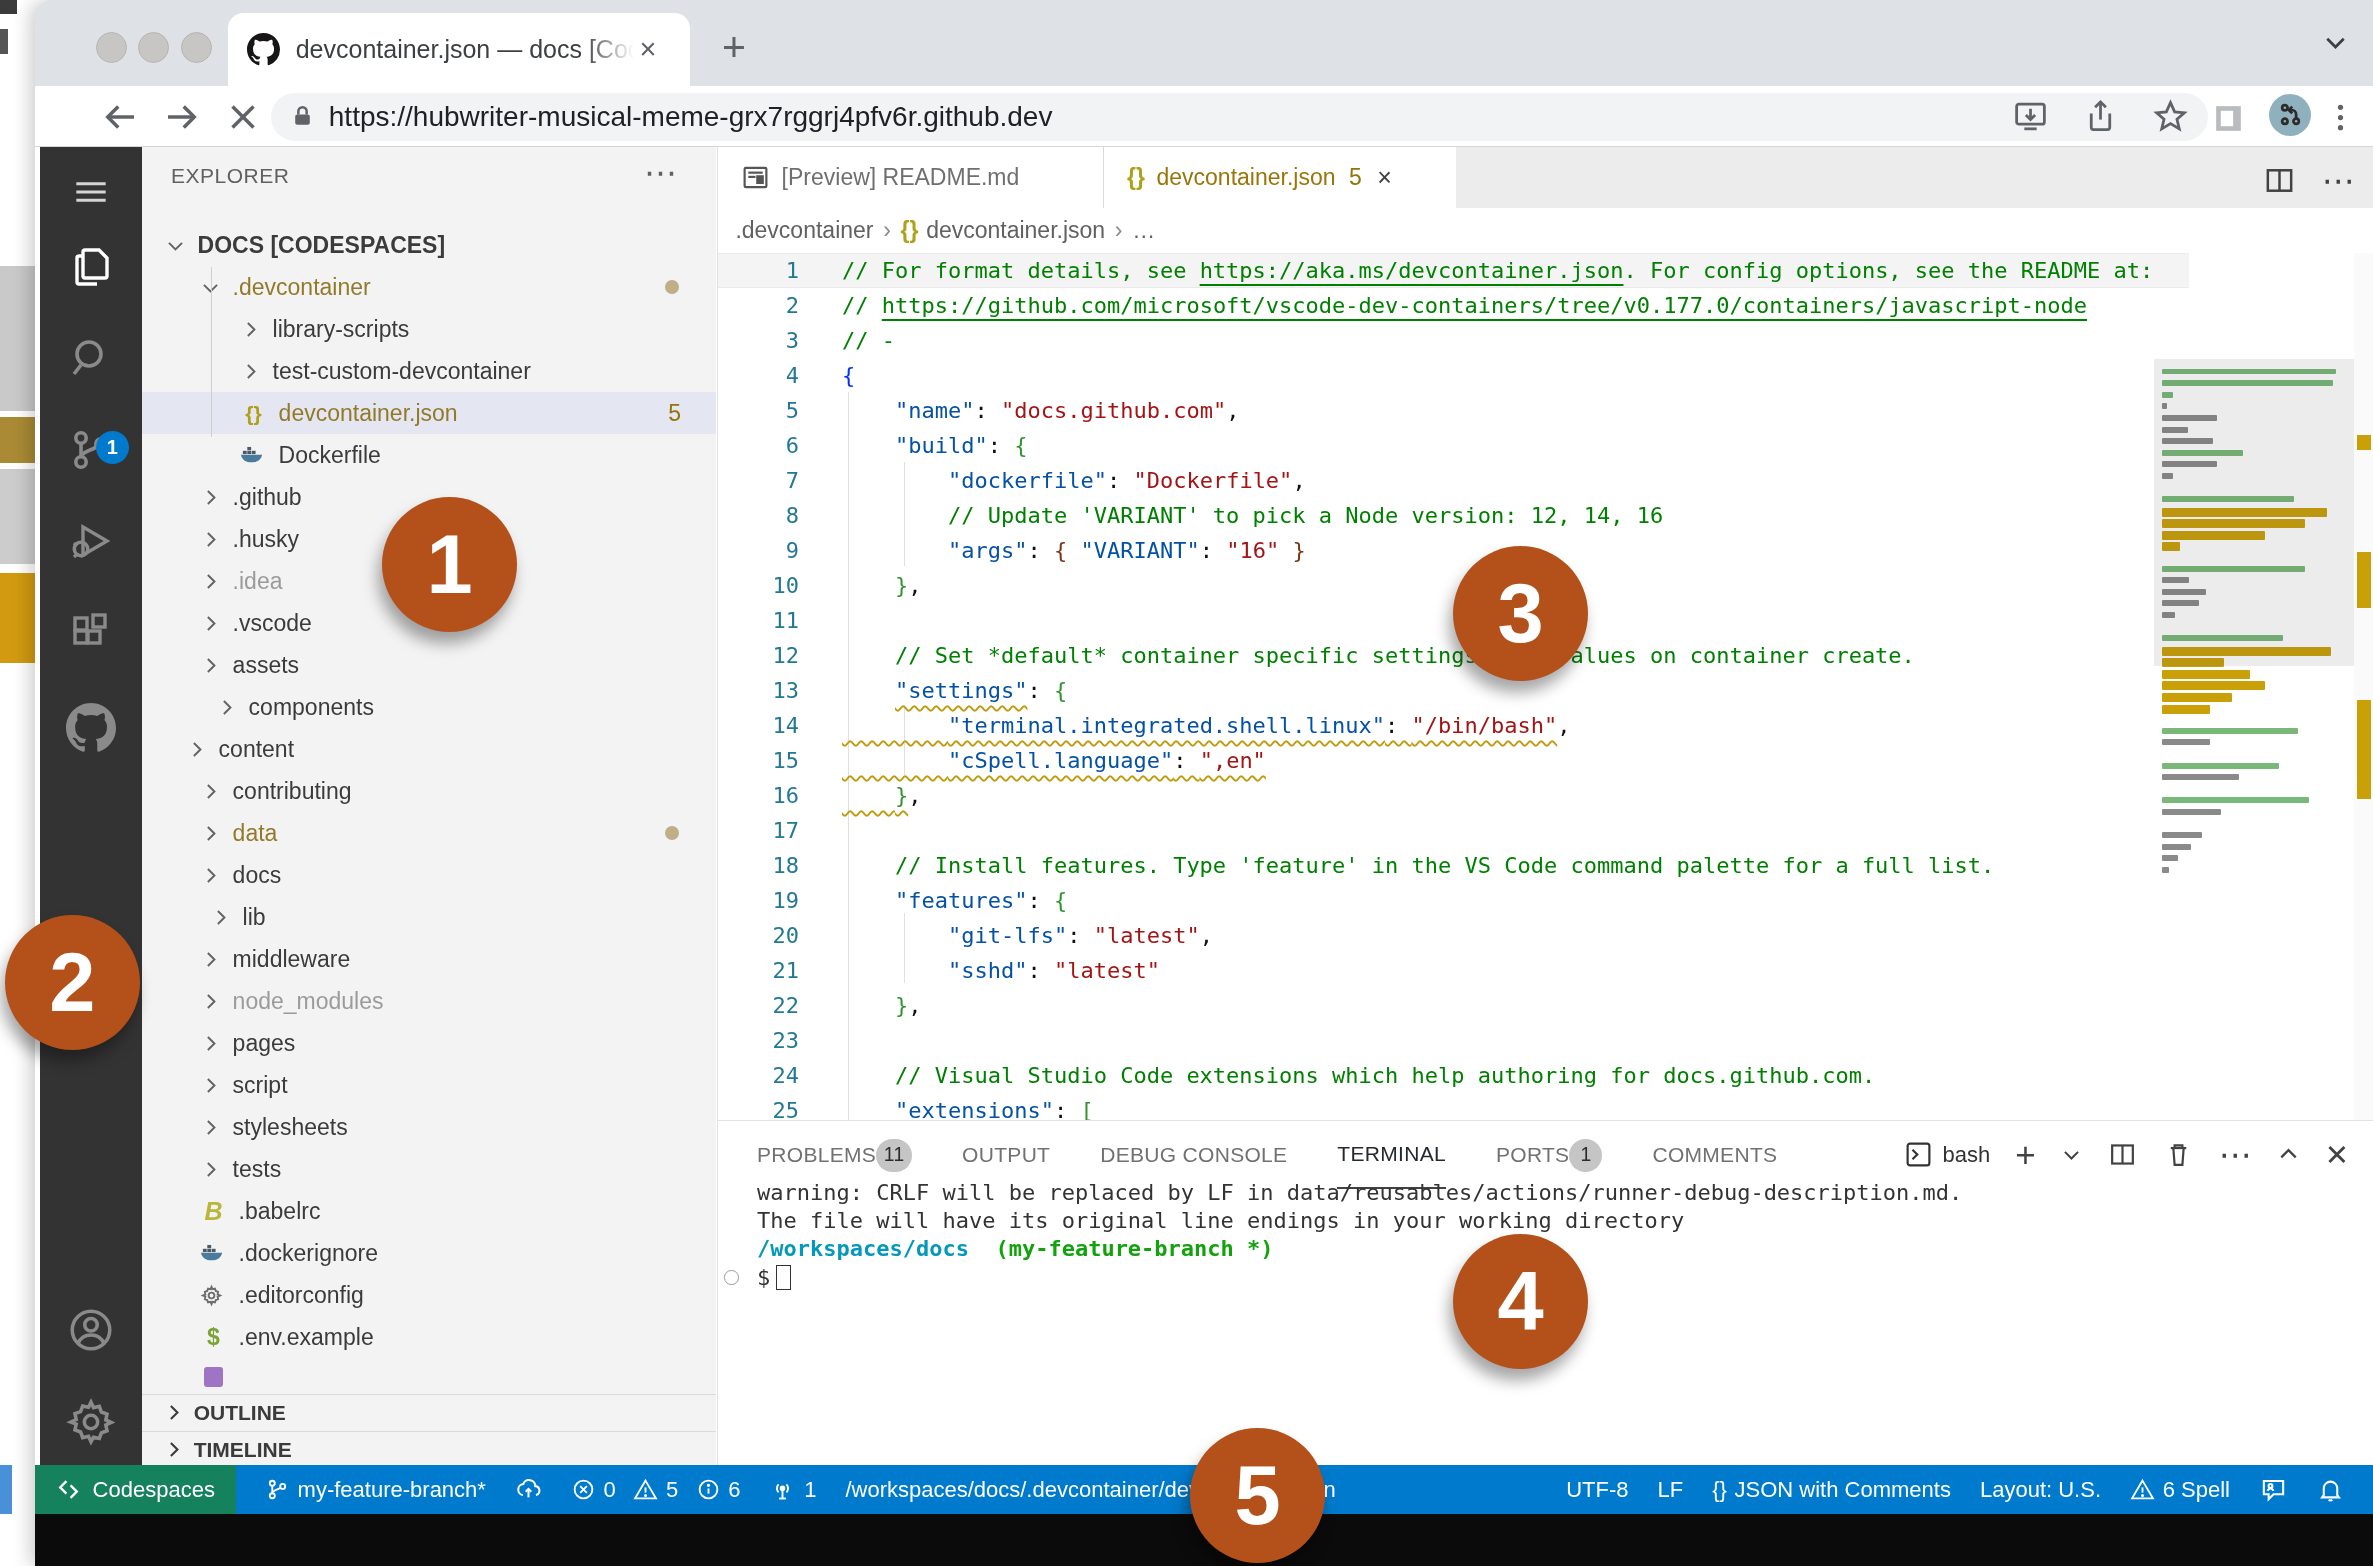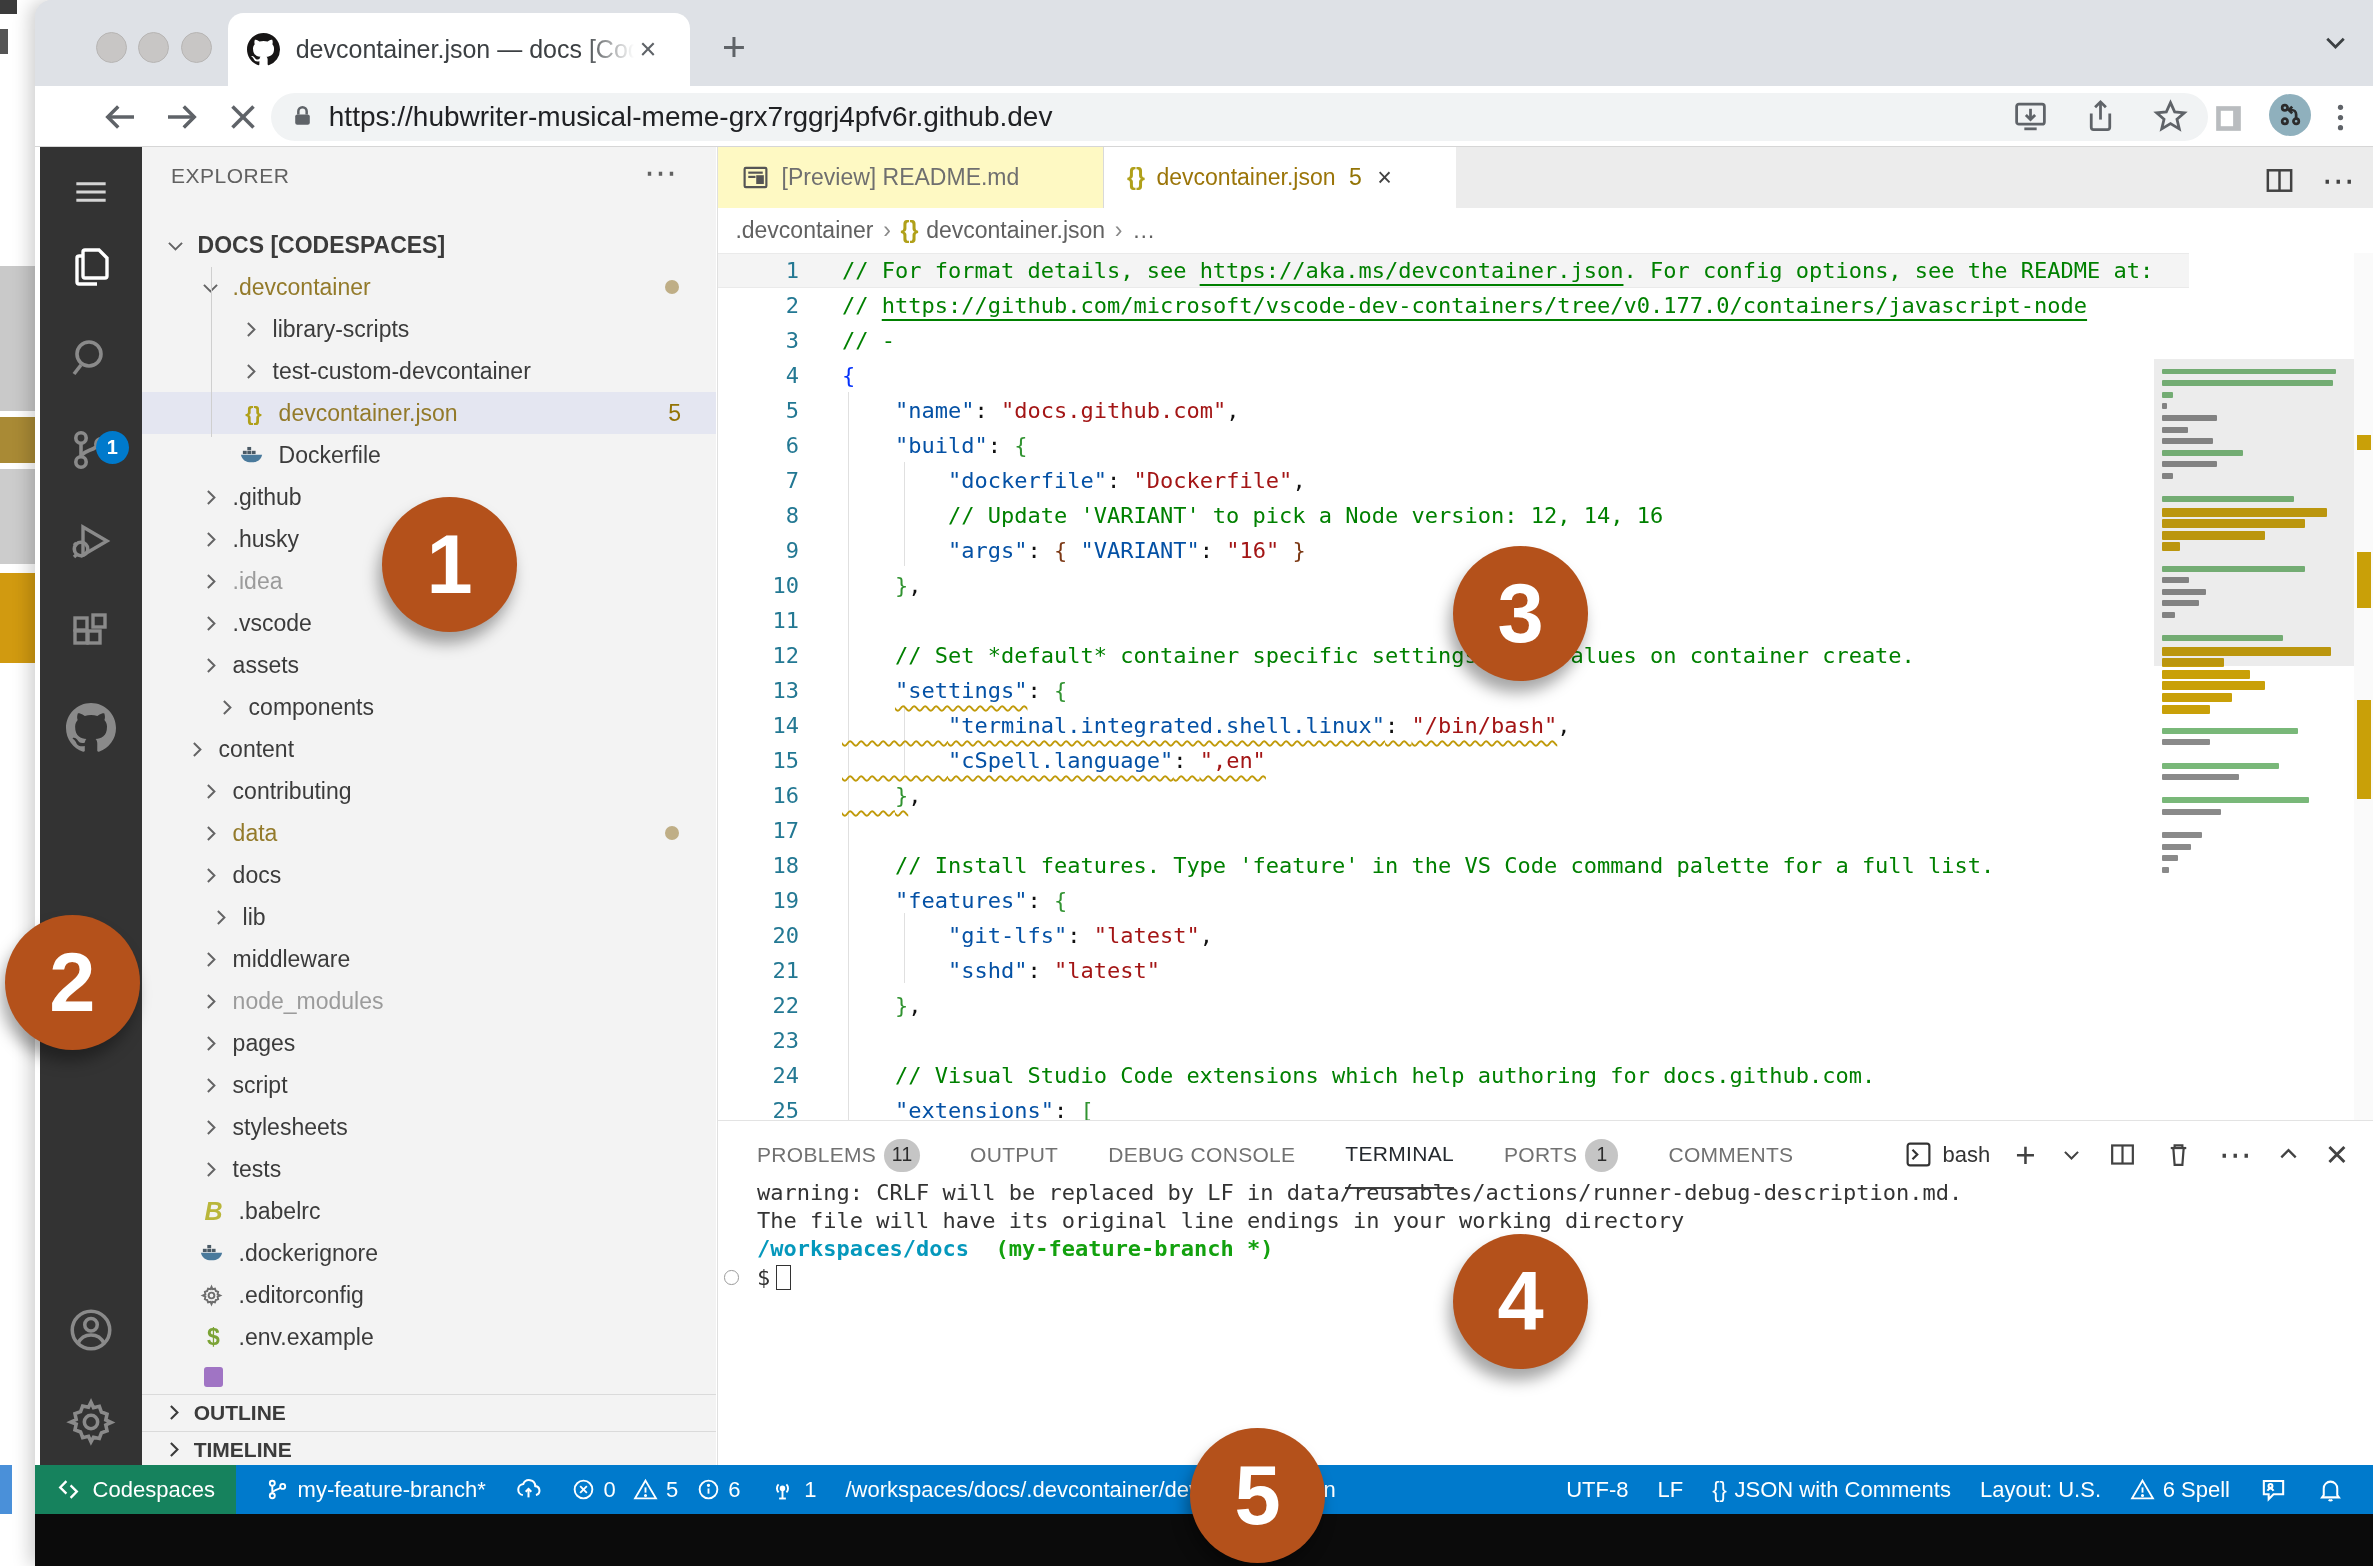--- a/index.html
+++ b/index.html
@@ -57,21 +57,21 @@
   .tdot { position:absolute; right:37px; width:14.5px; height:14.5px; border-radius:50%; background:#bfae86; }
   .ficon { width:27px; text-align:center; font-size:23px; flex:none; }
   #tree-guide { position:absolute; left:69px; width:1px; background:#cfcfcf; }
   .sb-section { position:absolute; left:0; width:574px; height:36px; border-top:1px solid #dadada;
                 display:flex; align-items:center; background:#f3f3f3; font-weight:bold; font-size:21px; color:#3b3b3b; }
   .sb-section .chev { margin:0 9.7px 0 21px; }
 
   #editor { position:absolute; left:682px; top:0; width:1657px; height:1367px; background:#ffffff; border-left:1px solid #e0e0e0; }
   #tabbar { position:absolute; left:0; top:0; width:100%; height:61px; background:#ececec; }
   .etab { position:absolute; top:0; height:61px; display:flex; align-items:center; padding:0 23px; font-size:23px; }
-  .etab.inactive { color:#6f6f6f; background:#fef9c3; border-right:1px solid #d9d9d9; }
+  .etab.inactive { color:#6f6f6f; background:#ffffff; border-right:1px solid #d9d9d9; }
   .etab.active { background:#ffffff; }
   .etab.active .fname { color:#9b7509; }
   .etab .n5 { color:#937406; margin-left:13.5px; }
   .etab .close { color:#424242; margin-left:15.4px; font-size:25px; }
   .etab .ticon { margin-right:11.6px; }
   #editor-actions { position:absolute; right:19.3px; top:13.5px; display:flex; gap:25px; align-items:center; color:#424242; }
 
   #breadcrumb { position:absolute; left:0; top:61px; width:100%; height:45px; background:#ffffff;
                 display:flex; align-items:center; font-size:23px; color:#616161; padding-left:17.4px; }
   #breadcrumb .bchev { margin:0 9.7px; color:#8a8a8a; }
@@ -95,21 +95,21 @@
   #minimap { position:absolute; right:20px; top:106px; width:200px; height:1014px; background:#ffffff; }
   .mrow { position:absolute; left:7.7px; height:5.8px; border-radius:1px; }
   #mm-slider { position:absolute; left:0; top:0; width:200px; height:307px; background:rgba(70,70,70,.10); }
   #ruler { position:absolute; right:0; top:106px; width:20px; height:1014px; background:#fafafa; }
   .rmark { position:absolute; left:2.9px; width:14.5px; background:#c9a008; }
 
   
   #panel { position:absolute; left:682px; top:973px; width:1657px; height:345px; background:#ffffff;
            border-left:1px solid #e0e0e0; border-top:1px solid #e3e3e3; }
   #panel-tabs { position:absolute; left:39px; top:0; height:68px; display:flex; align-items:center; gap:50px; }
-  .ptab { display:flex; align-items:center; gap:8px; font-size:21px; color:#717171; letter-spacing:0.3px; height:68px;text-align:center; }
+  .ptab { display:flex; align-items:center; gap:0; font-size:21px; color:#717171; letter-spacing:0.3px; height:68px;text-align:center; }
   .ptab.active { color:#24292e; border-bottom:2.9px solid #424242; }
   .pbadge { background:#c5c5c5; color:#2b2b2b; border-radius:16.4px; min-width:33px; height:33px; padding:0 7.7px;
             display:flex; align-items:center; justify-content:center; font-size:19.3px; }
   #panel-actions { position:absolute; right:25px; top:13.5px; display:flex; align-items:center; gap:25px; color:#424242; }
   #bash-pick { display:flex; align-items:center; gap:9.7px; font-size:22px; color:#333; }
   #terminal { position:absolute; left:39px; top:58px; font-family:"DejaVu Sans Mono", monospace; font-size:22px; color:#333; }
   .tl { height:28px; line-height:28px; white-space:pre; }
   .cwd { color:#0598bc; font-weight:bold; } .branch { color:#13a10e; font-weight:bold; }
   #prompt-row { display:flex; align-items:center; height:29px; }
   #prompt-circle { position:absolute; left:-33px; width:14.5px; height:14.5px; border-radius:50%; border:1.9px solid #9a9a9a; }

